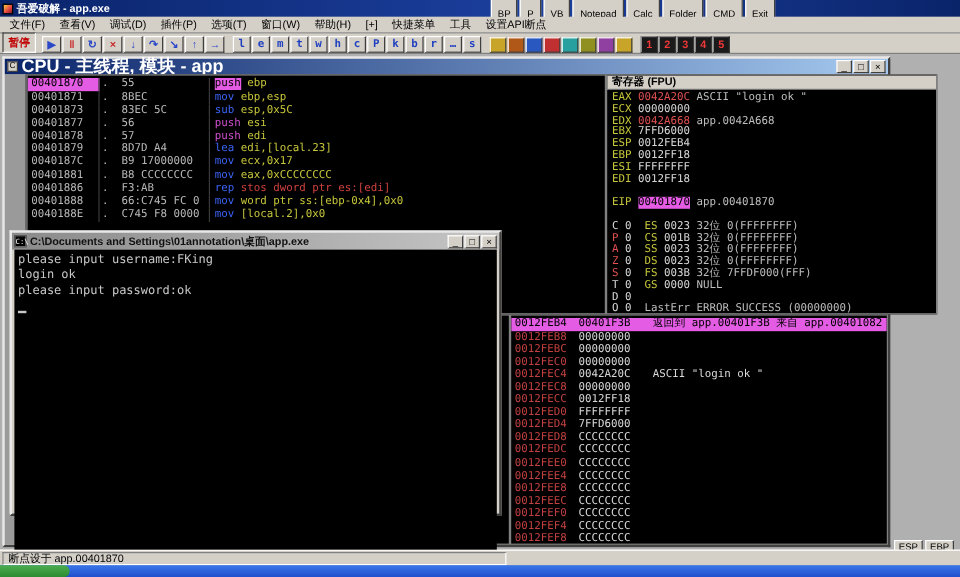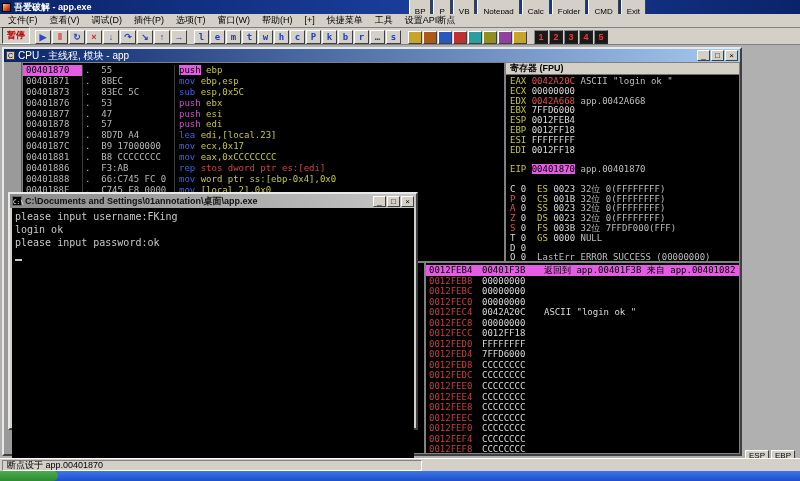--- a/index.html
+++ b/index.html
@@ -24,28 +24,28 @@
   .lbtn{width:15px;height:14px;background:#d4d0c8;border:1px solid;border-color:#fff #404040 #404040 #fff;display:flex;align-items:center;justify-content:center;font-size:9px;color:#2040c0;font-weight:bold;font-family:"DejaVu Sans Mono",monospace}
   .pbtn{width:14px;height:13px;border:1px solid;border-color:#fff #404040 #404040 #fff}
   .nbtn{width:14px;height:14px;background:#1a1a1a;color:#f03838;border:1px solid;border-color:#888 #222 #222 #888;display:flex;align-items:center;justify-content:center;font-weight:bold;font-size:9px}
   .tsep{width:5px}
 
   
   .mdi{position:absolute;left:0;top:45px;width:800px;height:413px;background:#b0b0b0}
   .cpu{position:absolute;left:2px;top:2px;width:740px;height:409px;background:#d4d0c8;border:2px solid;border-color:#e8e8e8 #404040 #404040 #e8e8e8}
   .cpu-title{position:absolute;left:0;top:0;right:0;height:13px;background:linear-gradient(90deg,#0a246a,#a6caf0);display:flex;align-items:center;padding:0 2px;gap:3px}
   .cpu-ico{width:9px;height:9px;background:#d4d0c8;border:1px solid #404040;font-size:7px;line-height:8px;text-align:center;color:#000}
-  .cpu-title-text{color:#fff;font-weight:normal;font-size:10px;white-space:nowrap}
+  .cpu-title-text{color:#fff;font-weight:bold;font-size:15px;white-space:nowrap}
   .cpu-ctrls{margin-left:auto;display:flex;gap:1px}
   .wbtn{width:13px;height:11px;background:#d4d0c8;border:1px solid;border-color:#fff #404040 #404040 #fff;font-size:8px;line-height:9px;text-align:center;color:#000}
   .margin-strip{position:absolute;left:0;top:13px;width:18px;height:392px;background:#9a9a9a;border-right:1px solid #606060}
 
   .pane{position:absolute;background:#000;border:1px solid #808080;overflow:hidden;font-family:"DejaVu Sans Mono",monospace}
   .disasm{left:18px;top:13px;width:483px;height:200px;padding-top:2px}
-  .registers{left:501px;top:13px;width:235px;height:200px}
+  .registers{left:501px;top:13px;width:276px;height:200px}
   .dump{left:18px;top:213px;width:403px;height:192px}
   .stack{left:421px;top:213px;width:315px;height:192px;padding-top:2px}
 
   
   .drow{display:flex;height:10.9px;line-height:10.9px;font-size:9px}
   .c-addr{width:60px;padding-left:3px;color:#b8b8b8;border-right:1px solid #3a3a3a}
   .c-addr.sel{background:#e35ce3;color:#000}
   .c-bytes{width:92px;padding-left:2px;color:#b8b8b8;border-right:1px solid #3a3a3a;white-space:pre;overflow:hidden}
   .c-dis{padding-left:4px;white-space:pre}
   .sg-b{color:#3b63f5}.sg-m{color:#ce4fce}.sg-y{color:#c6c63c}.sg-r{color:#d14040}
@@ -197,27 +197,22 @@
             <span class="c-addr">00401871</span>
             <span class="c-bytes">.  8BEC</span>
             <span class="c-dis"><span class="sg-b">mov</span><span class="sg-y"> ebp,esp</span></span>
           </div>
           <div class="drow">
             <span class="c-addr">00401873</span>
             <span class="c-bytes">.  83EC 5C</span>
             <span class="c-dis"><span class="sg-b">sub</span><span class="sg-y"> esp,0x5C</span></span>
           </div>
           <div class="drow">
-            <span class="c-addr">00401876</span>
-            <span class="c-bytes">.  53</span>
-            <span class="c-dis"><span class="sg-m">push</span><span class="sg-y"> ebx</span></span>
-          </div>
-          <div class="drow">
             <span class="c-addr">00401877</span>
-            <span class="c-bytes">.  47</span>
+            <span class="c-bytes">.  56</span>
             <span class="c-dis"><span class="sg-m">push</span><span class="sg-y"> esi</span></span>
           </div>
           <div class="drow">
             <span class="c-addr">00401878</span>
             <span class="c-bytes">.  57</span>
             <span class="c-dis"><span class="sg-m">push</span><span class="sg-y"> edi</span></span>
           </div>
           <div class="drow">
             <span class="c-addr">00401879</span>
             <span class="c-bytes">.  8D7D A4</span>

